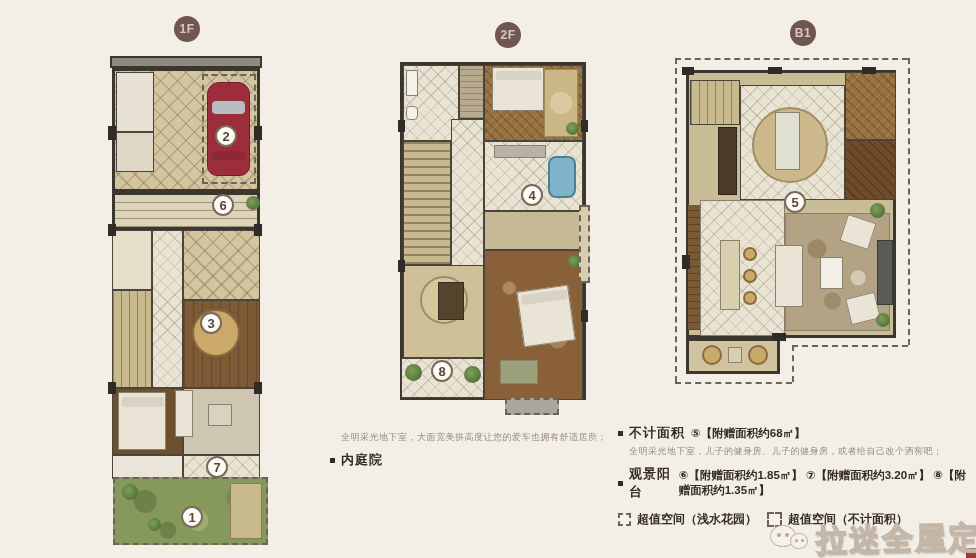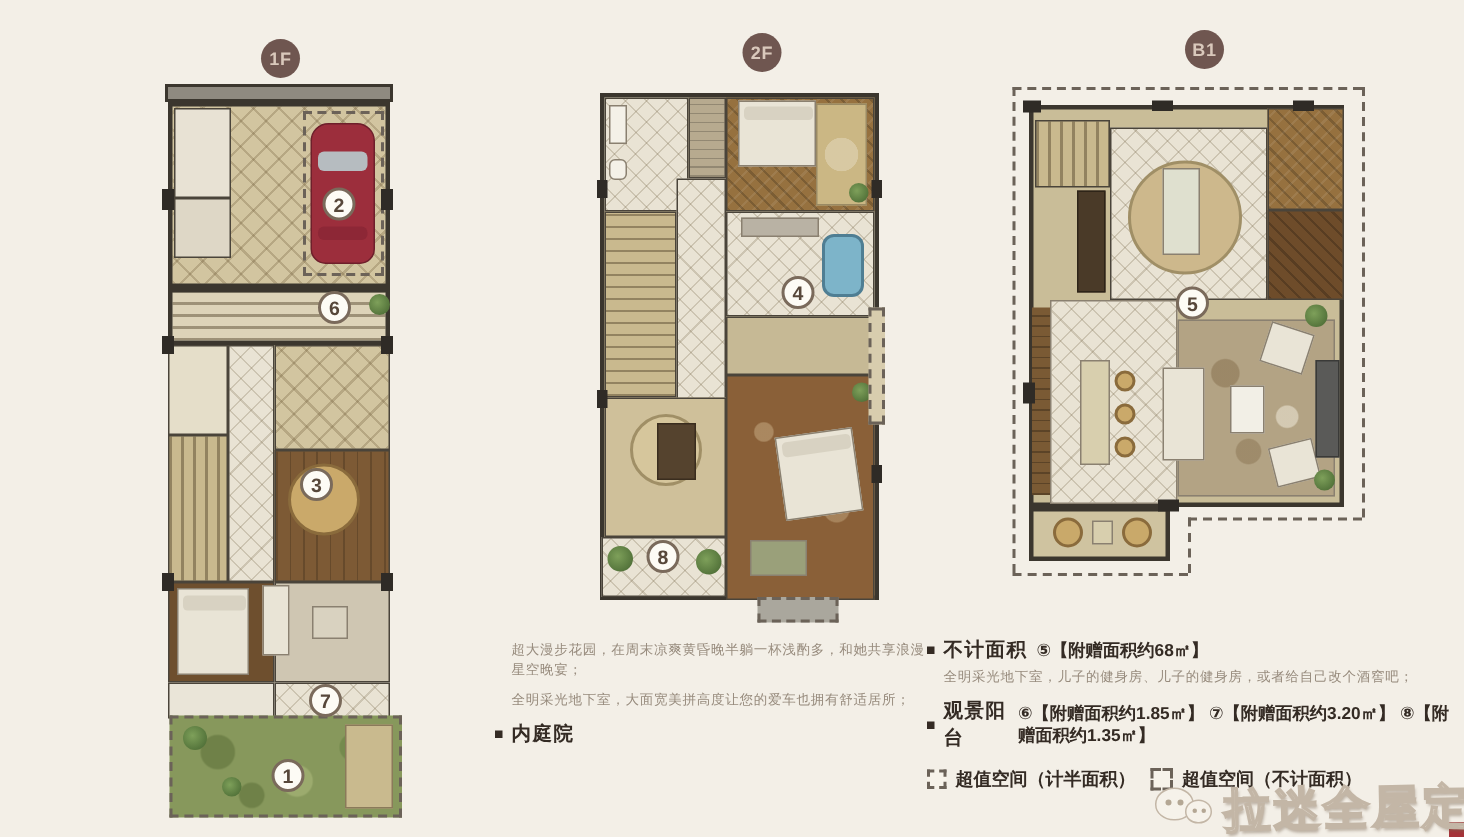--- a/index.html
+++ b/index.html
@@ -132,21 +132,21 @@
     border:1px solid #6e1f2b;box-sizing:border-box;overflow:hidden;
   }
   .car-glass{position:absolute;left:4px;right:4px;height:13px;background:#b6bcc0;border-radius:4px;}
   .tbl-round{position:absolute;border-radius:50%;background:#caa96a;border:2px solid #8a6b3c;box-sizing:border-box;}
 </style>
 </head>
 <body>
 
 <div id="stage">
 
-  <div class="floor-label" style="left:174px;top:26px;">1F</div>
+  <div class="floor-label" style="left:174px;top:16px;">1F</div>
   <div class="floor-label" style="left:495px;top:22px;">2F</div>
   <div class="floor-label" style="left:790px;top:20px;">B1</div>
 
   <div class="abs" style="left:108px;top:56px;width:162px;height:492px;">
 
     <div class="room" style="left:2px;top:0;width:152px;height:12px;background:#8f8a80;border:2px solid #3b362e;"></div>
 
     <div class="room tile-diag wall" style="left:4px;top:12px;width:148px;height:124px;"></div>
 
     <div class="room thinwall" style="left:8px;top:16px;width:38px;height:60px;background:#e8e2d4;"></div>
@@ -294,21 +294,20 @@
 
     <div class="wb" style="left:10px;top:12px;width:12px;height:8px;"></div>
     <div class="wb" style="left:96px;top:12px;width:14px;height:7px;"></div>
     <div class="wb" style="left:190px;top:12px;width:14px;height:7px;"></div>
     <div class="wb" style="left:10px;top:200px;width:8px;height:14px;"></div>
     <div class="wb" style="left:100px;top:278px;width:14px;height:8px;"></div>
   </div>
 
   <div class="legend-col" style="left:330px;top:424px;width:292px;">
     <div class="legend-item">
-      <div class="legend-desc">超大漫步花园，在周末凉爽黄昏晚半躺一杯浅酌多，和她共享浪漫星空晚宴；</div>
     </div>
     <div class="legend-item">
       <div class="legend-desc">全明采光地下室，大面宽美拼高度让您的爱车也拥有舒适居所；</div>
     </div>
     <div class="legend-item">
       <div class="legend-title-row">
         <div class="bullet-sq"></div>
         <span class="legend-title">内庭院</span>
       </div>
 
@@ -327,21 +326,21 @@
     <div class="legend-item">
       <div class="legend-title-row">
         <div class="bullet-sq"></div>
         <span class="legend-title">观景阳台</span>
         <span class="legend-nums">⑥【附赠面积约1.85㎡】 ⑦【附赠面积约3.20㎡】 ⑧【附赠面积约1.35㎡】</span>
       </div>
     </div>
     <div class="keys-row">
       <div class="key-item">
         <div class="key-icon1"></div>
-        <span class="key-label">超值空间（计半面积）</span>
+        <span class="key-label">超值空间（浅水花园）</span>
       </div>
       <div class="key-item">
         <div class="key-icon2"></div>
         <span class="key-label">超值空间（不计面积）</span>
       </div>
     </div>
   </div>
 
   <div class="watermark" style="left:770px;top:518px;">
     <div class="wm-icon">

